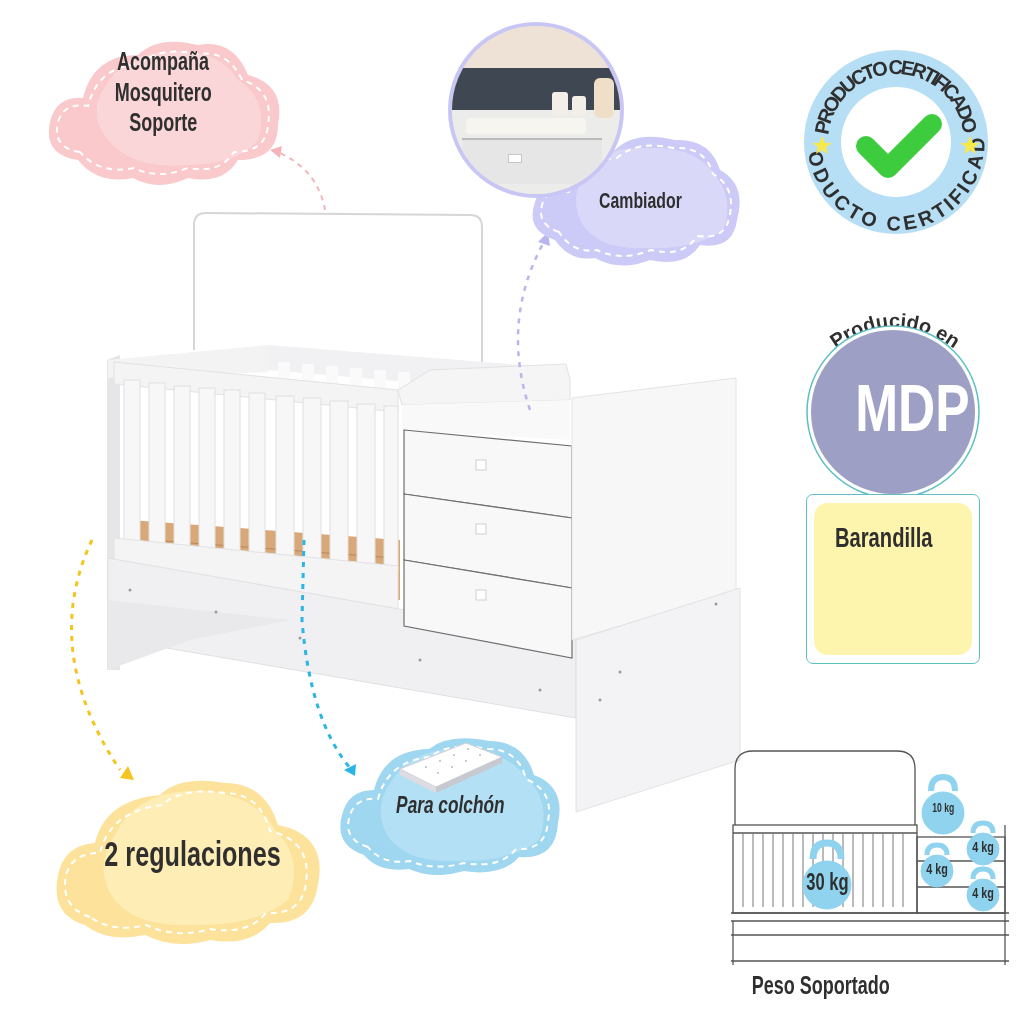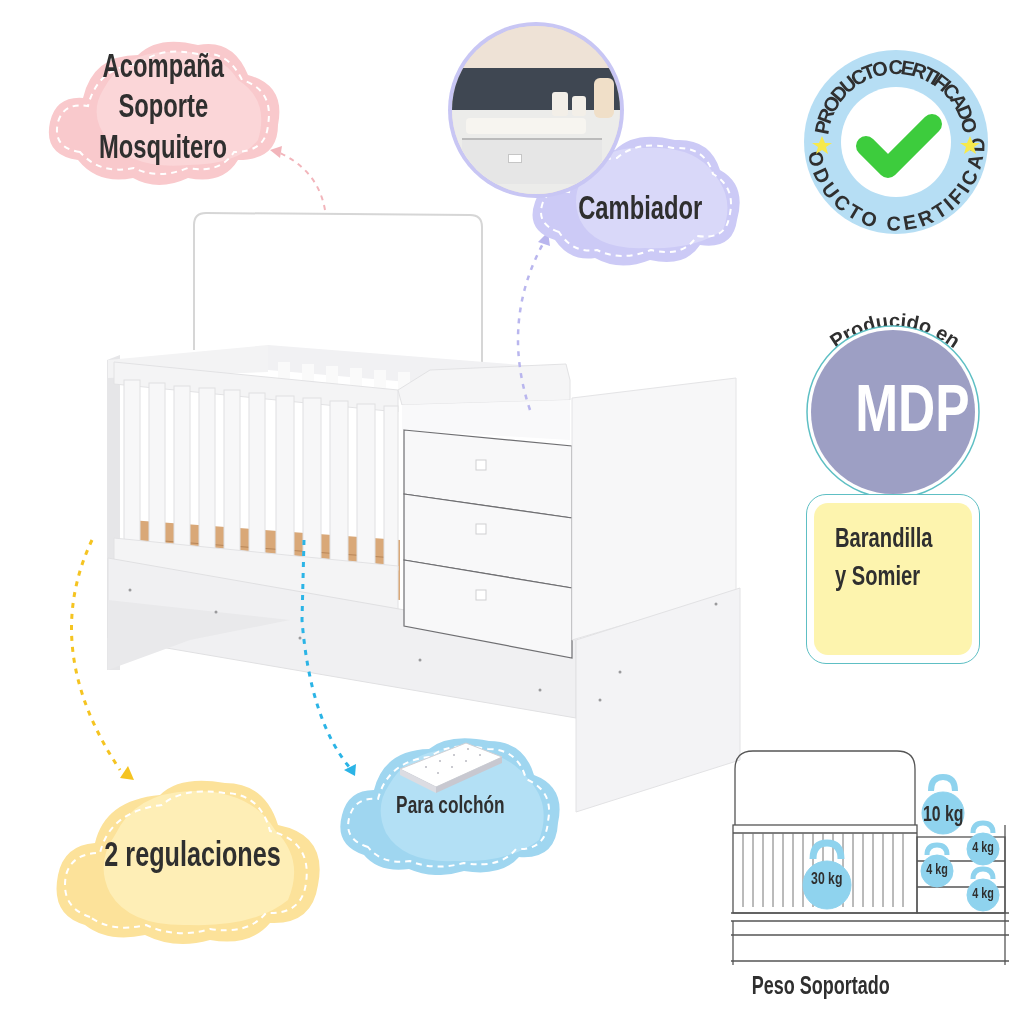--- a/index.html
+++ b/index.html
@@ -100,24 +100,24 @@
   <path d="M92 540 Q40 650 120 770" fill="none" stroke="#f5c421" stroke-width="3" stroke-dasharray="5 6"></path>
   <polygon points="134,780 120,778 128,766" fill="#f5c421"></polygon>
 </svg>
 
 <div class="abs" style="left:38px;top:30px;width:250px;height:160px;">
   <svg width="250" height="160" viewBox="0 0 250 160">
     <path d="M40 130 Q5 125 12 92 Q18 66 45 68 Q55 25 100 25 Q120 5 160 15 Q195 8 210 45 Q248 55 240 95 Q240 130 200 130 Q185 155 150 148 Q120 162 95 148 Q60 155 40 130Z" fill="#f9c9cc"></path>
     <path d="M65 60 Q85 22 130 22 Q180 18 200 50 Q232 70 220 110 Q200 135 150 135 Q95 140 70 110 Q50 85 65 60Z" fill="#fbd6d8"></path>
     <path d="M42 122 Q14 118 20 92 Q26 72 50 76 Q60 36 102 34 Q122 16 160 24 Q190 20 204 50 Q236 60 230 95 Q228 122 196 122 Q182 144 150 138 Q120 150 96 138 Q62 145 42 122Z" fill="none" stroke="#ffffff" stroke-width="2" stroke-dasharray="6 5"></path>
   </svg>
-  <div class="cloud-text" style="left:0;top:16px;width:250px;font-size:33px;">
+  <div class="cloud-text" style="left:0;top:16px;width:250px;font-size:25px;">
     <span class="ln"><span class="cond">Acompaña</span></span>
+    <span class="ln"><span class="cond">Mosquitero</span></span>
     <span class="ln"><span class="cond">Soporte</span></span>
-    <span class="ln"><span class="cond">Mosquitero</span></span>
   </div>
 </div>
 
 <div class="abs" style="left:440px;top:20px;width:310px;height:260px;">
   <svg class="abs" style="left:85px;top:110px" width="220" height="140" viewBox="0 0 220 140">
     <path d="M30 110 Q0 100 10 72 Q18 50 40 55 Q48 20 90 20 Q110 0 150 10 Q185 8 195 40 Q222 55 212 90 Q208 120 175 115 Q160 138 125 130 Q95 142 70 128 Q45 132 30 110Z" fill="#cccaf6"></path>
     <path d="M60 45 Q80 15 120 18 Q170 15 190 45 Q210 70 198 100 Q170 120 120 118 Q70 120 55 90 Q45 65 60 45Z" fill="#d9d8f9"></path>
     <path d="M34 102 Q10 94 18 72 Q24 58 44 62 Q52 30 92 28 Q112 10 148 18 Q180 16 188 44 Q212 58 204 88 Q200 110 172 106 Q158 128 126 120 Q96 132 72 120 Q48 124 34 102Z" fill="none" stroke="#ffffff" stroke-width="2" stroke-dasharray="6 5"></path>
   </svg>
   <div class="abs" style="left:8px;top:2px;width:176px;height:176px;border-radius:50%;background:#c8c6f4;overflow:hidden;">
@@ -126,21 +126,21 @@
       <div class="abs" style="left:0;top:42px;width:168px;height:42px;background:#3f4752;"></div>
       <div class="abs" style="left:0;top:84px;width:168px;height:84px;background:#ececea;"></div>
       <div class="abs" style="left:14px;top:92px;width:120px;height:16px;background:#f7f5f0;border-radius:4px;"></div>
       <div class="abs" style="left:10px;top:112px;width:140px;height:44px;background:#e6e6e6;border-top:2px solid #bbbbbb;"></div>
       <div class="abs" style="left:56px;top:128px;width:12px;height:7px;background:#ffffff;border:1px solid #c6c6c6;"></div>
       <div class="abs" style="left:100px;top:66px;width:16px;height:24px;background:#f3efe8;border-radius:3px;"></div>
       <div class="abs" style="left:120px;top:70px;width:14px;height:20px;background:#f3efe8;border-radius:3px;"></div>
       <div class="abs" style="left:142px;top:52px;width:20px;height:40px;background:#f0dfc8;border-radius:6px;"></div>
     </div>
   </div>
-  <div class="cloud-text" style="left:110px;top:168px;width:180px;font-size:33px;">
+  <div class="cloud-text" style="left:110px;top:168px;width:180px;font-size:22px;">
     <span class="ln"><span class="cond">Cambiador</span></span>
   </div>
 </div>
 
 <div class="abs" style="left:798px;top:44px;width:196px;height:196px;">
   <svg width="196" height="196" viewBox="0 0 196 196">
     <defs>
       <path id="arcTop" d="M30 98 A68 68 0 0 1 166 98"></path>
       <path id="arcBot" d="M24 98 A74 74 0 0 0 172 98"></path>
     </defs>
@@ -170,29 +170,28 @@
       <textPath href="#arcMdp" startOffset="50%" text-anchor="middle">Producido en</textPath>
     </text>
     <circle cx="93" cy="112" r="86" fill="#ffffff" stroke="#5ebfc4" stroke-width="1.5"></circle>
     <circle cx="93" cy="112" r="82" fill="#9d9fc4"></circle>
   </svg>
   <div class="abs" style="left:0;top:70px;width:186px;text-align:right;">
     <span class="cond" style="color:#ffffff;font-size:66px;transform:scaleX(0.78);">MDP</span>
   </div>
 </div>
 
-<div class="abs" style="left:806px;top:494px;width:172px;height:168px;border:1.5px solid #5ebfc4;border-radius:20px;background:#ffffff;">
+<div class="abs" style="left:806px;top:494px;width:172px;height:168px;border:1.5px solid #5ebfc4;border-radius:7px;background:#ffffff;">
   <div class="abs" style="left:7px;top:8px;width:158px;height:152px;background:#fdf4ae;border-radius:14px;"></div>
   <div class="abs" style="left:28px;top:24px;font-size:28px;line-height:1.36;">
     <span class="ln" style="display:block"><span class="cond" style="transform-origin:left;">Barandilla</span></span>
-    <span class="ln" style="display:block"><span class="cond" style="transform-origin:left;">y Somier</span></span>
-  </div>
-</div>
-
-<div class="abs" style="left:334px;top:735px;width:232px;height:140px;">
+  </div>
+</div>
+
+<div class="abs" style="left:334px;top:735px;width:232px;height:140px;font-style:italic;">
   <svg width="232" height="140" viewBox="0 0 232 140">
     <path d="M30 120 Q0 110 8 80 Q14 55 40 55 Q50 15 95 14 Q115 -2 155 6 Q190 6 200 40 Q232 52 224 88 Q222 125 185 122 Q168 142 130 136 Q100 145 75 134 Q45 138 30 120Z" fill="#9fd6f0"></path>
     <path d="M55 50 Q75 15 120 14 Q170 12 195 45 Q218 70 205 105 Q175 128 120 126 Q70 128 52 98 Q40 72 55 50Z" fill="#b3e0f5"></path>
     <path d="M34 112 Q8 104 16 80 Q22 62 44 64 Q54 26 96 22 Q116 6 154 14 Q184 14 192 44 Q220 56 214 86 Q212 116 182 114 Q166 134 130 128 Q100 136 76 126 Q48 130 34 112Z" fill="none" stroke="#ffffff" stroke-width="2" stroke-dasharray="6 5"></path>
   </svg>
   <svg class="abs" style="left:62px;top:4px" width="110" height="56" viewBox="0 0 110 56">
     <polygon points="4,30 70,4 106,18 40,48" fill="#ffffff" stroke="#d0d0d4" stroke-width="1"></polygon>
     <polygon points="4,30 40,48 40,54 4,36" fill="#dcdce2"></polygon>
     <polygon points="40,48 106,18 106,24 40,54" fill="#c8c8d0"></polygon>
     <g fill="#b8b8c0" font-size="7">
@@ -264,19 +263,19 @@
       <path d="M206 46 Q206 32 218 32 Q230 32 230 46" fill="none" stroke-width="6"></path>
       <circle cx="218" cy="68" r="21"></circle>
       <path d="M248 88 Q248 78 258 78 Q268 78 268 88" fill="none" stroke-width="5"></path>
       <circle cx="258" cy="104" r="16"></circle>
       <path d="M202 110 Q202 100 212 100 Q222 100 222 110" fill="none" stroke-width="5"></path>
       <circle cx="212" cy="126" r="16"></circle>
       <path d="M248 134 Q248 124 258 124 Q268 124 268 134" fill="none" stroke-width="5"></path>
       <circle cx="258" cy="150" r="16"></circle>
     </g>
   </svg>
-  <div class="abs" style="left:72px;top:124px;width:60px;text-align:center;font-size:17px;"><span class="cond">30 kg</span></div>
-  <div class="abs" style="left:190px;top:56px;width:56px;text-align:center;font-size:22px;"><span class="cond">10 kg</span></div>
+  <div class="abs" style="left:72px;top:124px;width:60px;text-align:center;font-size:23px;"><span class="cond">30 kg</span></div>
+  <div class="abs" style="left:190px;top:56px;width:56px;text-align:center;font-size:12px;"><span class="cond">10 kg</span></div>
   <div class="abs" style="left:236px;top:93px;width:44px;text-align:center;font-size:15px;"><span class="cond">4 kg</span></div>
   <div class="abs" style="left:190px;top:115px;width:44px;text-align:center;font-size:15px;"><span class="cond">4 kg</span></div>
   <div class="abs" style="left:236px;top:139px;width:44px;text-align:center;font-size:15px;"><span class="cond">4 kg</span></div>
   <div class="abs" style="left:0;top:226px;width:290px;font-size:25px;"><span class="cond">Peso Soportado</span></div>
 </div>
 
 </body></html>

